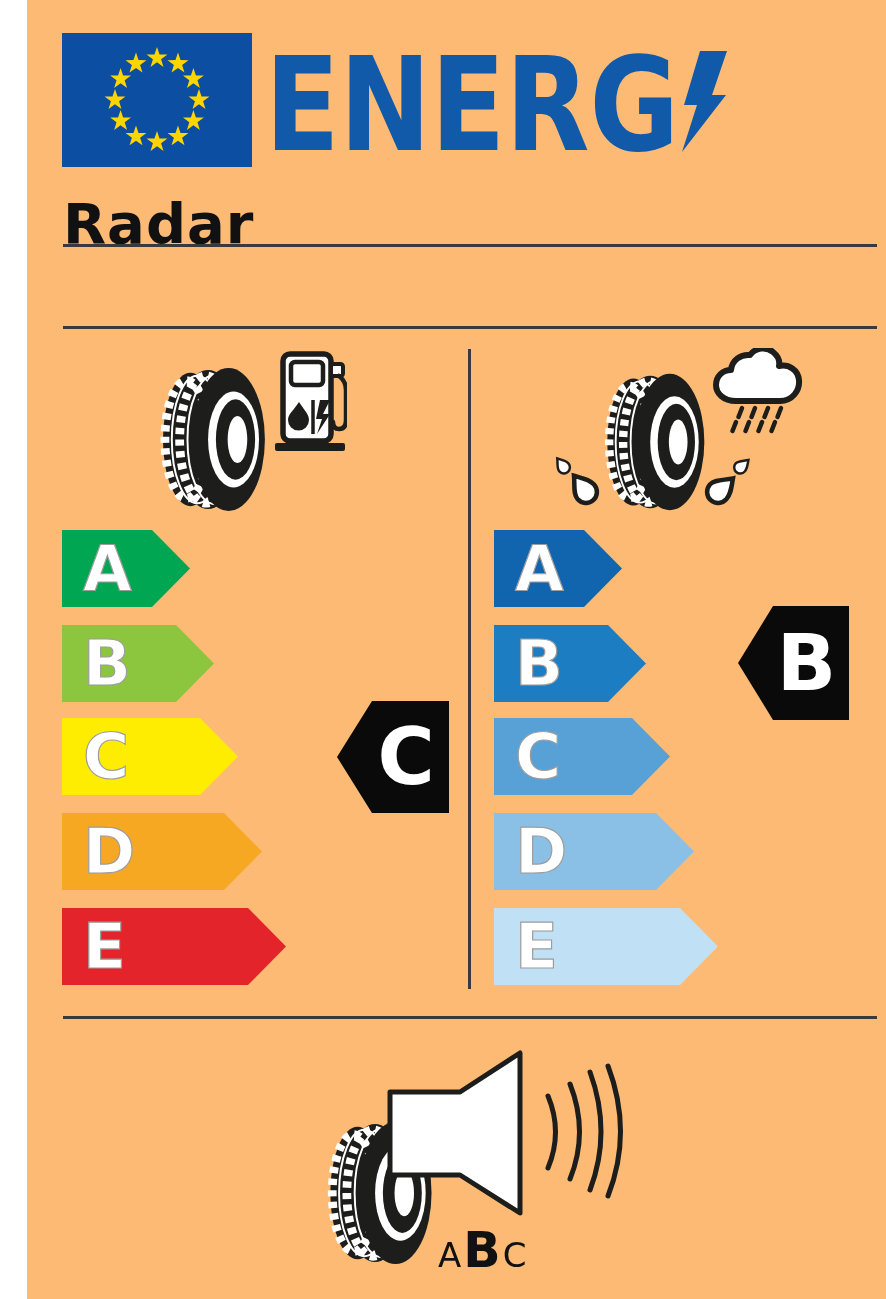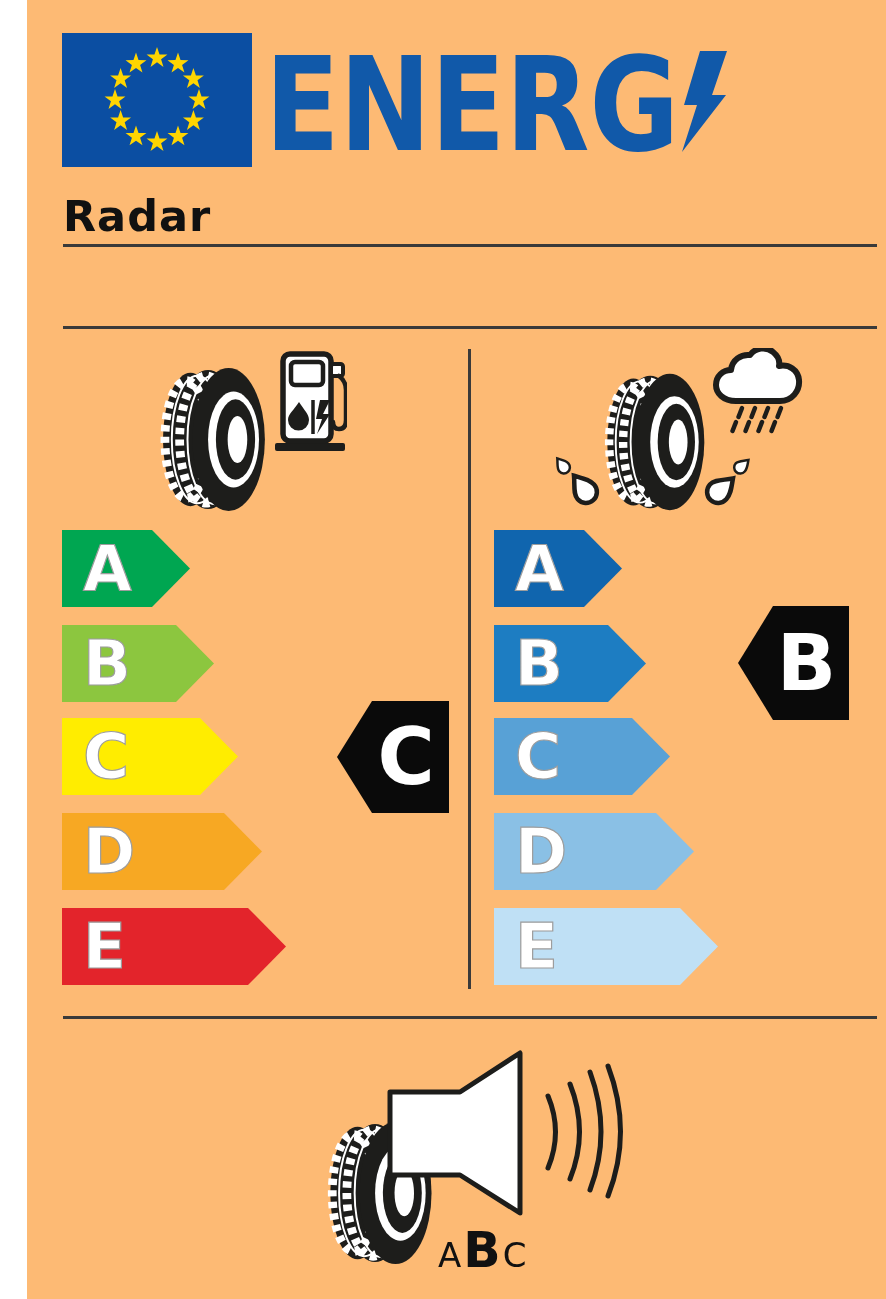--- a/index.html
+++ b/index.html
@@ -3,21 +3,21 @@
 <meta charset="utf-8">
 <style>
   html,body{margin:0;padding:0;background:#fff;}
   #label{position:relative;width:886px;height:1299px;background:#fdba74;overflow:hidden;
          font-family:"DejaVu Sans","Liberation Sans",sans-serif;margin-left:27px;}
   .abs{position:absolute;}
   
   .rule{position:absolute;left:36px;width:814px;height:3px;background:#3a3a3a;}
   #divider{position:absolute;left:441px;top:349px;width:3px;height:640px;background:#3a3a3a;}
   
-  #brand{position:absolute;left:36px;top:191px;font-size:43px;font-weight:bold;color:#111;letter-spacing:1px;}
+  #brand{position:absolute;left:36px;top:191px;font-size:56px;font-weight:bold;color:#111;letter-spacing:1px;}
   
   .bar{position:absolute;height:77px;display:flex;align-items:center;padding-left:21px;
        box-sizing:border-box;color:#fff;font-weight:bold;font-size:63px;line-height:1;
        clip-path:polygon(0 0,calc(100% - 38px) 0,100% 50%,calc(100% - 38px) 100%,0 100%);
        -webkit-text-stroke:1.2px #9d9d9d;}
   .fe-a{background:#00a651}.fe-b{background:#8cc63f}.fe-c{background:#ffed00}
   .fe-d{background:#f7a823}.fe-e{background:#e3242b}
   .wg-a{background:#1065ae}.wg-b{background:#1d7dc2}.wg-c{background:#58a1d6}
   .wg-d{background:#8ac0e5}.wg-e{background:#bfe0f5}
   .col-l{left:35px}.col-r{left:467px}

